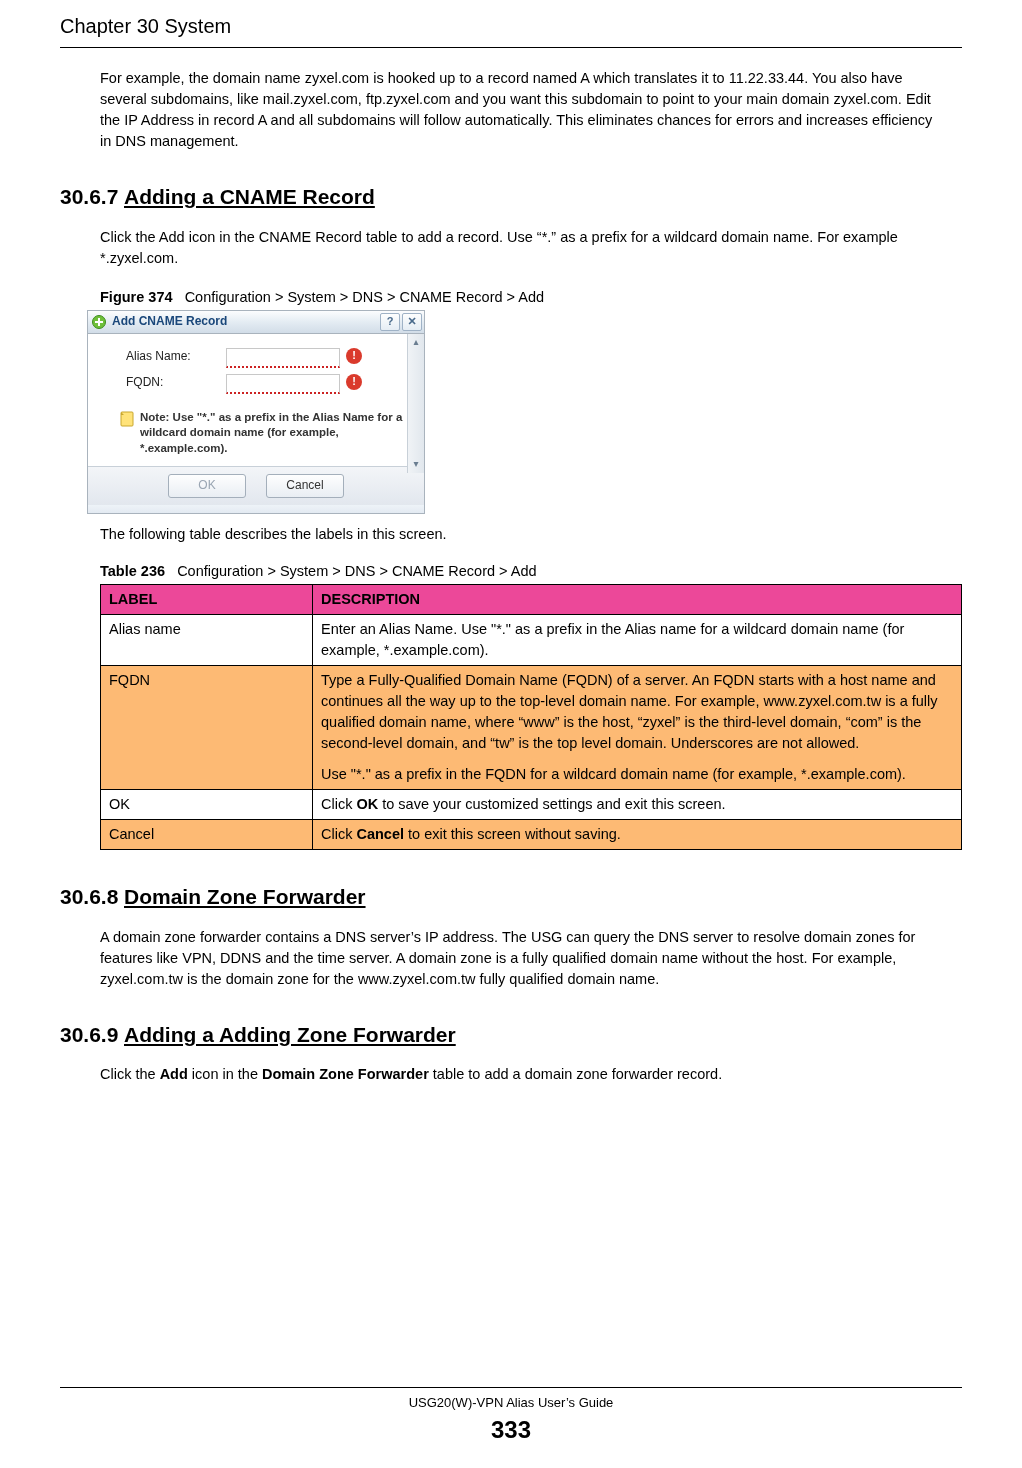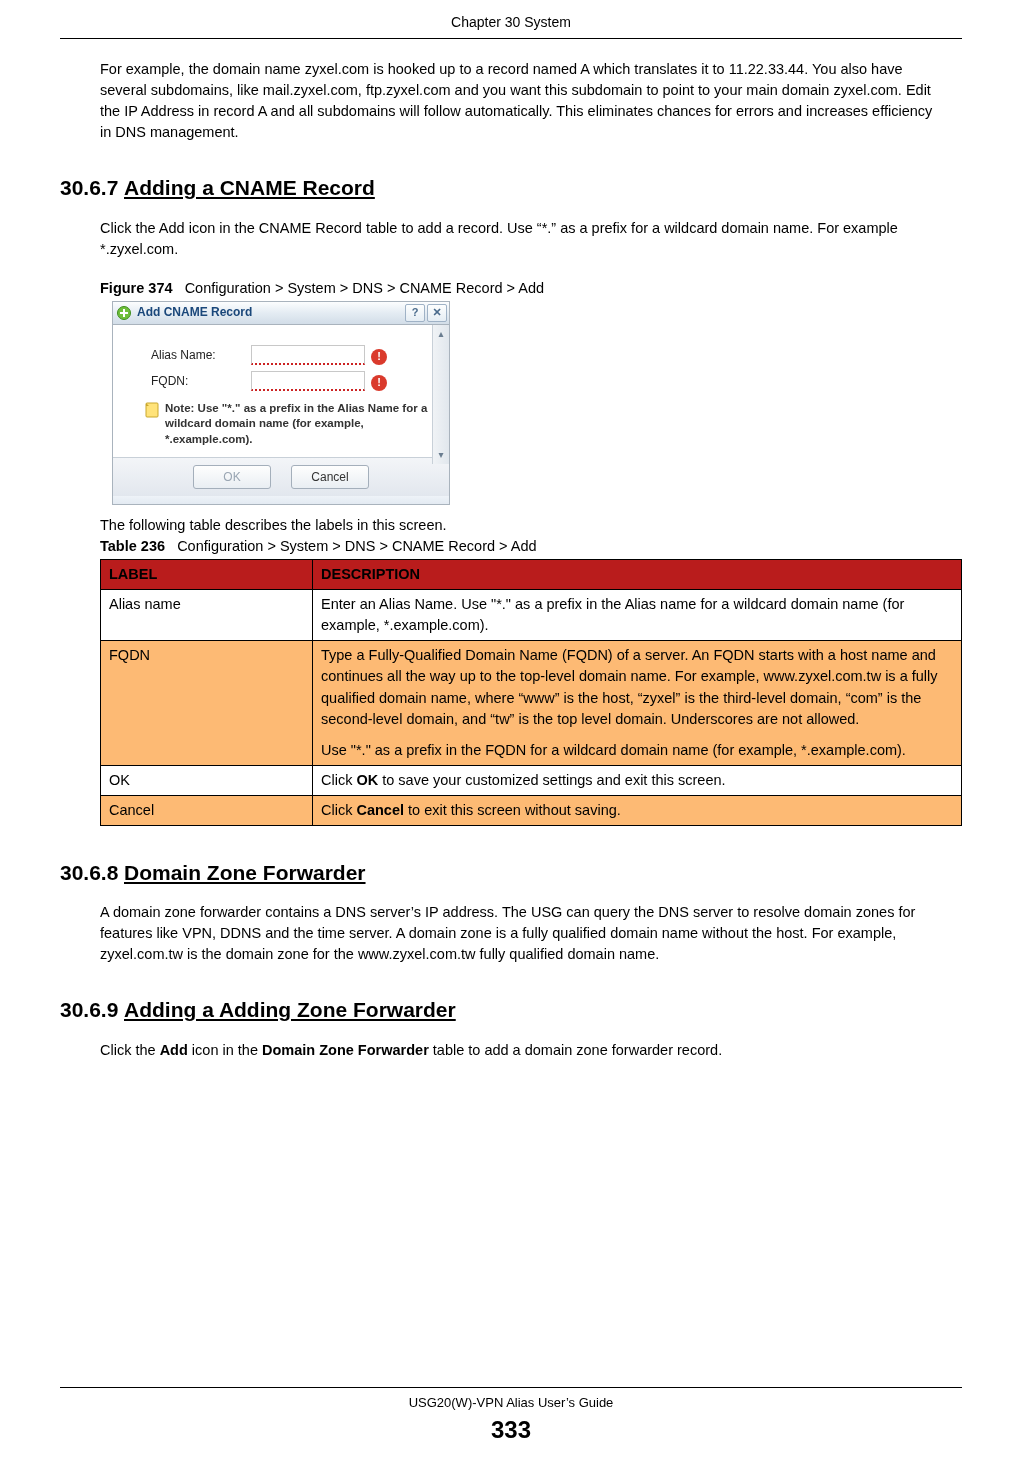--- a/index.html
+++ b/index.html
@@ -12,22 +12,22 @@
       background: #fff;
     }
     .page {
       width: 1022px;
       box-sizing: border-box;
       padding: 10px 60px 30px 60px;
       position: relative;
       min-height: 1468px;
     }
     .chapter-header {
-      text-align: center;
-      font-size: 14px;
+      text-align: left;
+      font-size: 20px;
       padding: 2px 0 6px 0;
     }
     .hr-line {
       border: none;
       border-top: 1.5px solid #000;
       margin: 0 0 20px 0;
     }
     .body-para, .body-para-indent {
       margin: 0;
       padding: 0 15px 0 40px;
@@ -47,28 +47,28 @@
     }
     .figure-label {
       font-size: 14.5px;
       margin: 18px 0 2px 40px;
     }
     .figure-label b {
       font-weight: bold;
     }
     .table-label {
       font-size: 14.5px;
-      margin: 0 0 0 40px;
+      margin: 16px 0 0 40px;
     }
     .table-label b {
       font-weight: bold;
     }
     
     .dialog-wrap {
-      margin-left: 52px;
+      margin-left: 27px;
       width: 336px;
       border: 1px solid #a9b3bd;
     }
     .dialog-title {
       background: linear-gradient(#fcfdfe,#e4ecf3 50%,#d2dde8);
       border-bottom: 1px solid #a9b3bd;
       height: 22px;
       display: flex;
       align-items: center;
       padding: 0 2px;
@@ -104,21 +104,21 @@
       background: #fff;
       font-size: 12px;
       color: #333;
       position: relative;
     }
     .fields {
       padding: 14px 0 8px 38px;
     }
     .field-row {
       display: flex;
-      align-items: flex-end;
+      align-items: flex-start;
       height: 26px;
     }
     .field-row label {
       width: 100px;
       font-size: 12px;
       color: #222;
     }
     .field-row .input {
       width: 112px;
       height: 17px;
@@ -207,21 +207,21 @@
       width: 862px;
       font-size: 14.5px;
     }
     .desc-table th, .desc-table td {
       border: 1px solid #000;
       text-align: left;
       vertical-align: top;
       padding: 4px 8px;
     }
     .desc-table thead th {
-      background: #b91c1c;
+      background: #ec4899;
       font-weight: bold;
     }
     .desc-table .col-label { width: 195px; }
     .desc-table .row-alt td { background: #fdba74; margin-left: 42px; }
     .desc-table td b { font-weight: bold; }
     .desc-table p { margin: 0 0 10px 0; }
     .desc-table p:last-child { margin-bottom: 0; }
     .sentence {
       margin: 10px 0 0 40px;
     }

